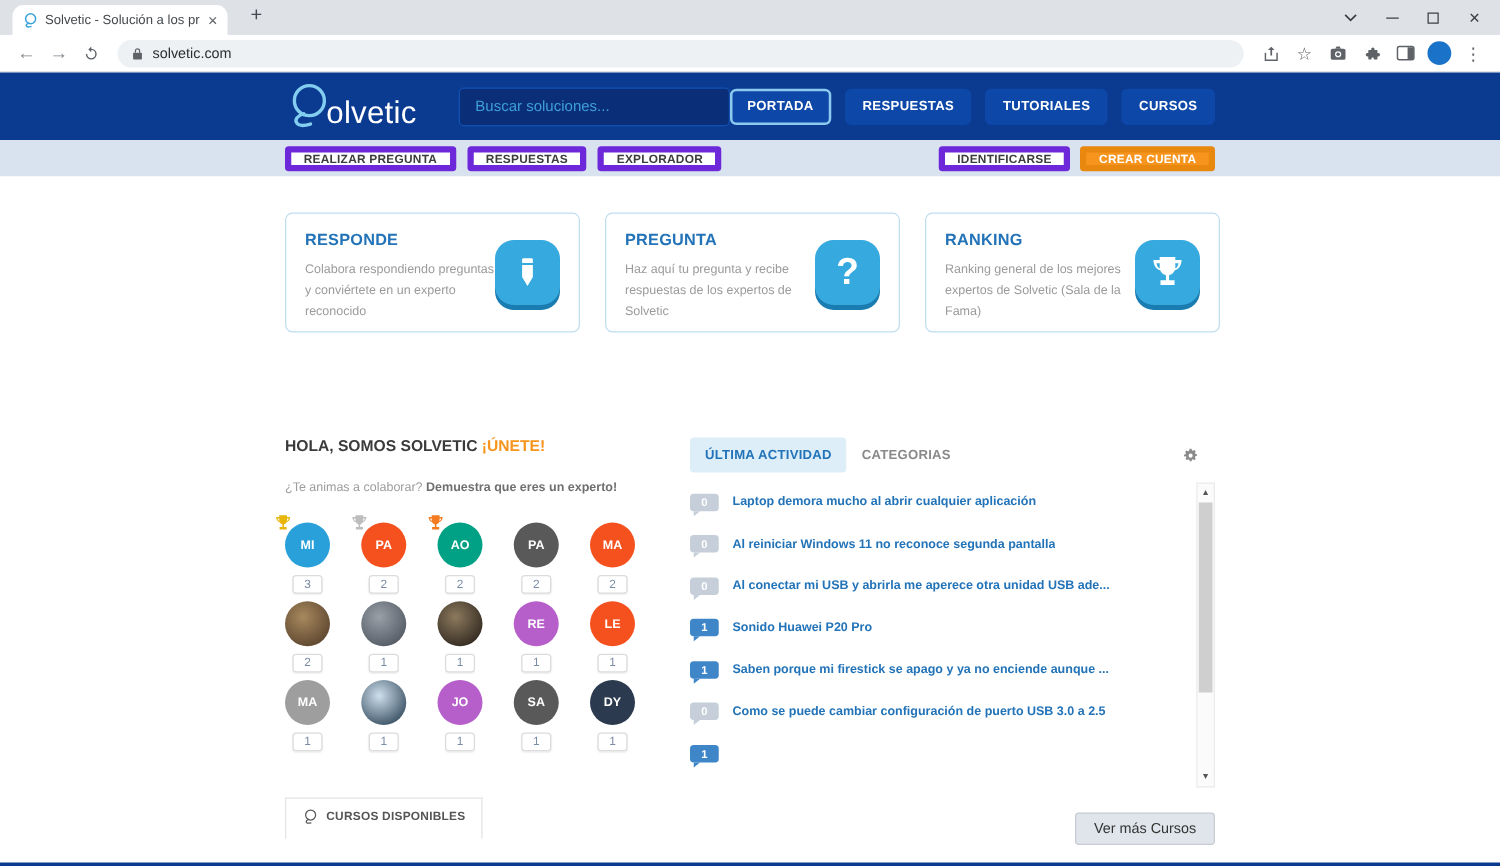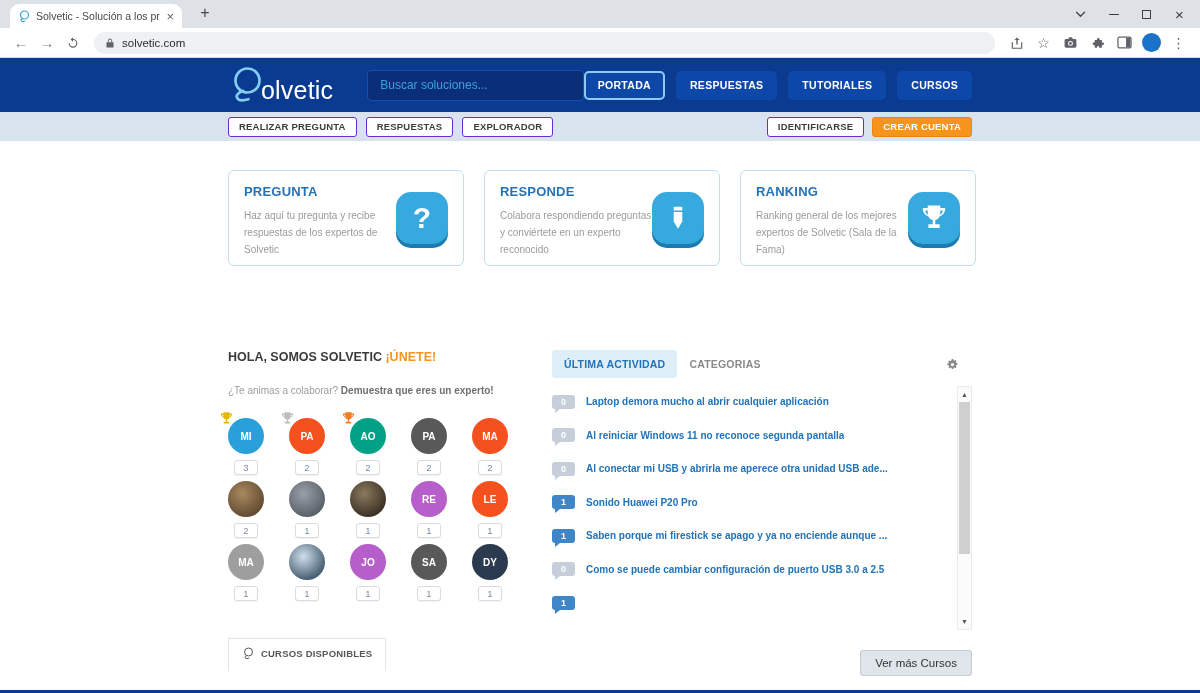--- a/index.html
+++ b/index.html
@@ -35,21 +35,21 @@
                   color:#bfe7ff; padding:0 12px; font-size:12px; margin-left:34px; outline:none; }
   .search-input::placeholder { color:#3f9fd8; }
   .main-nav { margin-left:auto; display:flex; gap:11px; }
   .main-nav button { background:#0d47a8; color:#fff; font-weight:bold; font-size:10.5px; height:29px;
                      padding:0 14px; border:none; border-radius:5px; letter-spacing:.3px; cursor:pointer; }
   .main-nav button.active { outline:2px solid #8ec9ee; outline-offset:-2px; }
 
   
   .subnav { height:29px; background:#d9e3ef; }
   .subnav .container { display:flex; align-items:center; height:100%; gap:9px; }
-  .chip { background:#fff; border:1px solid #6d28d9; border-radius:3px; font-size:9.5px; font-weight:bold;
+  .chip { background:#fff; border:5px solid #6d28d9; border-radius:3px; font-size:9.5px; font-weight:bold;
           color:#3c3c3c; height:20px; padding:0 10px; letter-spacing:.2px; cursor:pointer; }
   .chip.orange { background:#f7941d; color:#fff; border-color:#e8880f; }
   .subnav-right { margin-left:auto; display:flex; gap:8px; }
 
   
   .feature-row { display:flex; gap:20px; margin-top:29px; }
   .feature-card { flex:1; border:1px solid #bfdeef; border-radius:6px; padding:13px 15px 14px;
                   display:flex; justify-content:space-between; align-items:flex-start; height:96px; }
   .fc-title { color:#2273b8; font-size:13px; font-weight:bold; letter-spacing:.2px; }
   .fc-text { margin-top:8px; font-size:10px; color:#9b9b9b; line-height:1.7; width:152px; }
@@ -215,37 +215,37 @@
       <button class="chip orange">CREAR CUENTA</button>
     </div>
   </div>
 </div>
 
 <div class="container">
 
   <div class="feature-row">
     <div class="feature-card">
       <div>
-        <div class="fc-title">PREGUNTA</div>
-        <div class="fc-text">Haz aquí tu pregunta y recibe respuestas de los expertos de Solvetic</div>
-      </div>
-      <div class="fc-icon">
-          <span class="fc-q">?</span>
-        </div>
-    </div>
-    <div class="feature-card">
-      <div>
         <div class="fc-title">RESPONDE</div>
         <div class="fc-text">Colabora respondiendo preguntas y conviértete en un experto reconocido</div>
       </div>
       <div class="fc-icon">
         <svg width="26" height="28" viewBox="0 0 24 26">
             <path fill="#fff" d="M9 2.5h6a1 1 0 0 1 1 1V6H8V3.5a1 1 0 0 1 1-1zM8 7.5h8v8.8L12 23l-4-6.7z"></path>
           </svg>
       </div>
+    </div>
+    <div class="feature-card">
+      <div>
+        <div class="fc-title">PREGUNTA</div>
+        <div class="fc-text">Haz aquí tu pregunta y recibe respuestas de los expertos de Solvetic</div>
+      </div>
+      <div class="fc-icon">
+          <span class="fc-q">?</span>
+        </div>
     </div>
     <div class="feature-card">
       <div>
         <div class="fc-title">RANKING</div>
         <div class="fc-text">Ranking general de los mejores expertos de Solvetic (Sala de la Fama)</div>
       </div>
       <div class="fc-icon">
         <svg width="30" height="30" viewBox="0 0 24 24">
             <path fill="#fff" d="M7 2h10v2h4c0 3.5-1.8 5.8-4.3 6.6A5.5 5.5 0 0 1 13 13.7V17h3.5v3h-9v-3H11v-3.3a5.5 5.5 0 0 1-3.7-3.1C4.8 9.8 3 7.5 3 4h4V2zm-2 4c.2 1.6.9 2.8 2 3.4V6H5zm14 0h-2v3.4c1.1-.6 1.8-1.8 2-3.4z"></path>
           </svg>

